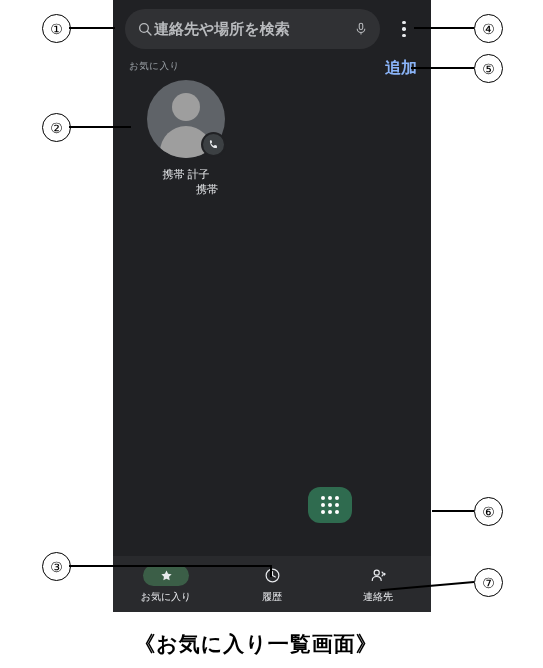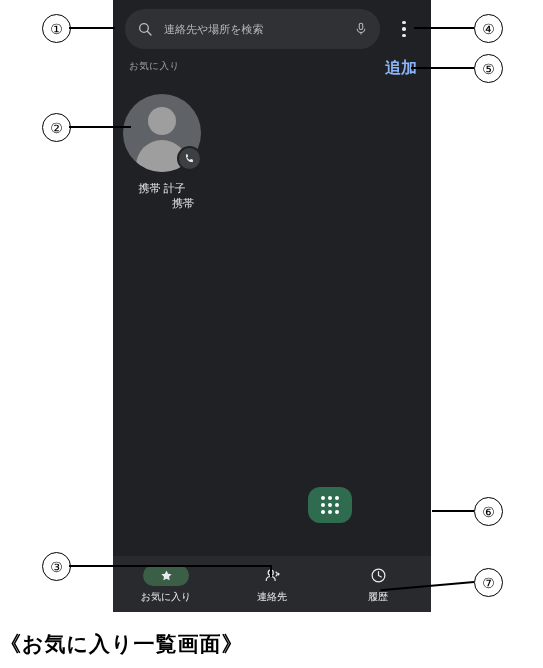--- a/index.html
+++ b/index.html
@@ -14,41 +14,41 @@
     background:#202124;
   }
   
   #searchbar{
     position:absolute;left:12px;top:9px;width:255px;height:40px;
     background:#303134;border-radius:20px;
     display:flex;align-items:center;
   }
   #searchbar .mag{margin-left:12px;width:16px;height:16px;flex:0 0 auto;}
   #searchbar .ph{
-    flex:1 1 auto;color:#b9bbbe;font-size:11px;margin-left:11px;
-    white-space:nowrap;overflow:hidden;
+    flex:1 1 auto;color:#b9bbbe;font-size:15px;margin-left:1px;
+    white-space:nowrap;overflow:hidden;font-weight:bold;
   }
   #searchbar .mic{margin-right:12px;width:14px;height:18px;flex:0 0 auto;}
   
   #overflow{
     position:absolute;left:276px;top:10px;width:30px;height:38px;
     display:flex;flex-direction:column;align-items:center;justify-content:center;
   }
   #overflow i{display:block;width:3.5px;height:3.5px;border-radius:50%;background:#e8eaed;margin:1.6px 0;}
   
   #fav-label{
     position:absolute;left:16px;top:60px;color:#9aa0a6;font-size:9.5px;letter-spacing:.5px;
   }
   #add-btn{
     position:absolute;right:14px;top:58px;color:#8ab4f8;font-size:16px;font-weight:bold;
   }
   
   #fav-tile{
-    position:absolute;left:4px;top:80px;width:90px;height:130px;
-    display:flex;flex-direction:column;align-items:center;justify-content:flex-end;
+    position:absolute;left:28px;top:80px;width:90px;height:130px;
+    display:flex;flex-direction:column;align-items:center;
   }
   .avatar-wrap{position:relative;width:78px;height:78px;}
   .avatar{
     width:78px;height:78px;border-radius:50%;background:#5f6368;overflow:hidden;position:relative;
   }
   .avatar .head{
     position:absolute;left:50%;top:13px;transform:translateX(-50%);
     width:28px;height:28px;border-radius:50%;background:#9e9e9e;
   }
   .avatar .body{
@@ -83,21 +83,21 @@
   .navitem .lbl{color:#e8eaed;font-size:10px;}
   
   .callout{
     position:absolute;width:27px;height:27px;border-radius:50%;
     border:1.6px solid #000;color:#000;font-size:14px;
     display:flex;align-items:center;justify-content:center;background:#fff;
   }
   .leader{position:absolute;background:#000;}
   
   #caption{
-    position:absolute;left:0;top:630px;width:512px;
+    position:absolute;left:0;top:630px;width:512px;text-align:center;
     font-family:"DejaVu Sans", sans-serif;font-size:21px;font-weight:bold;color:#000;
     letter-spacing:1px;
   }
 </style>
 </head>
 <body>
 
 <div id="phone">
 
   <div id="searchbar">
@@ -160,38 +160,38 @@
     <div class="navitem">
       <span class="pill">
         <svg width="13" height="13" viewBox="0 0 24 24">
             <path d="M12 2.8l2.9 6 6.6.9-4.8 4.6 1.2 6.6L12 17.8l-5.9 3.1 1.2-6.6L2.5 9.7l6.6-.9z" fill="#e8eaed"></path>
           </svg>
       </span>
       <span class="lbl">お気に入り</span>
     </div>
     <div class="navitem">
       <span class="plain">
+        <svg width="17" height="17" viewBox="0 0 24 24">
+            <circle cx="12" cy="12" r="9" fill="none" stroke="#e8eaed" stroke-width="1.7"></circle>
+            <polyline points="12,6.5 12,12 16,14" fill="none" stroke="#e8eaed" stroke-width="1.7" stroke-linecap="round" stroke-linejoin="round"></polyline>
+          </svg>
+      </span>
+      <span class="lbl">履歴</span>
+    </div>
+    <div class="navitem">
+      <span class="plain">
         <svg width="19" height="17" viewBox="0 0 24 24">
             <circle cx="9.5" cy="8" r="3.6" fill="none" stroke="#e8eaed" stroke-width="1.7"></circle>
             <path d="M3.2 19c0-3.6 2.9-5.6 6.3-5.6s6.3 2 6.3 5.6" fill="none" stroke="#e8eaed" stroke-width="1.7" stroke-linecap="round"></path>
             <path d="M17 7.2a3 3 0 0 1 0 5.4" fill="none" stroke="#e8eaed" stroke-width="1.7" stroke-linecap="round"></path>
             <path d="M19.3 10h2.4M20.5 8.8v2.4" stroke="#e8eaed" stroke-width="1.5" stroke-linecap="round"></path>
           </svg>
       </span>
       <span class="lbl">連絡先</span>
     </div>
-    <div class="navitem">
-      <span class="plain">
-        <svg width="17" height="17" viewBox="0 0 24 24">
-            <circle cx="12" cy="12" r="9" fill="none" stroke="#e8eaed" stroke-width="1.7"></circle>
-            <polyline points="12,6.5 12,12 16,14" fill="none" stroke="#e8eaed" stroke-width="1.7" stroke-linecap="round" stroke-linejoin="round"></polyline>
-          </svg>
-      </span>
-      <span class="lbl">履歴</span>
-    </div>
   </div>
 </div>
 
 <div class="callout" style="left:42px;top:14px;">①</div>
 <div class="leader" style="left:69px;top:27px;width:46px;height:1.6px;"></div>
 
 <div class="callout" style="left:42px;top:113px;">②</div>
 <div class="leader" style="left:69px;top:126px;width:62px;height:1.6px;"></div>
 
 <div class="callout" style="left:42px;top:552px;">③</div>

